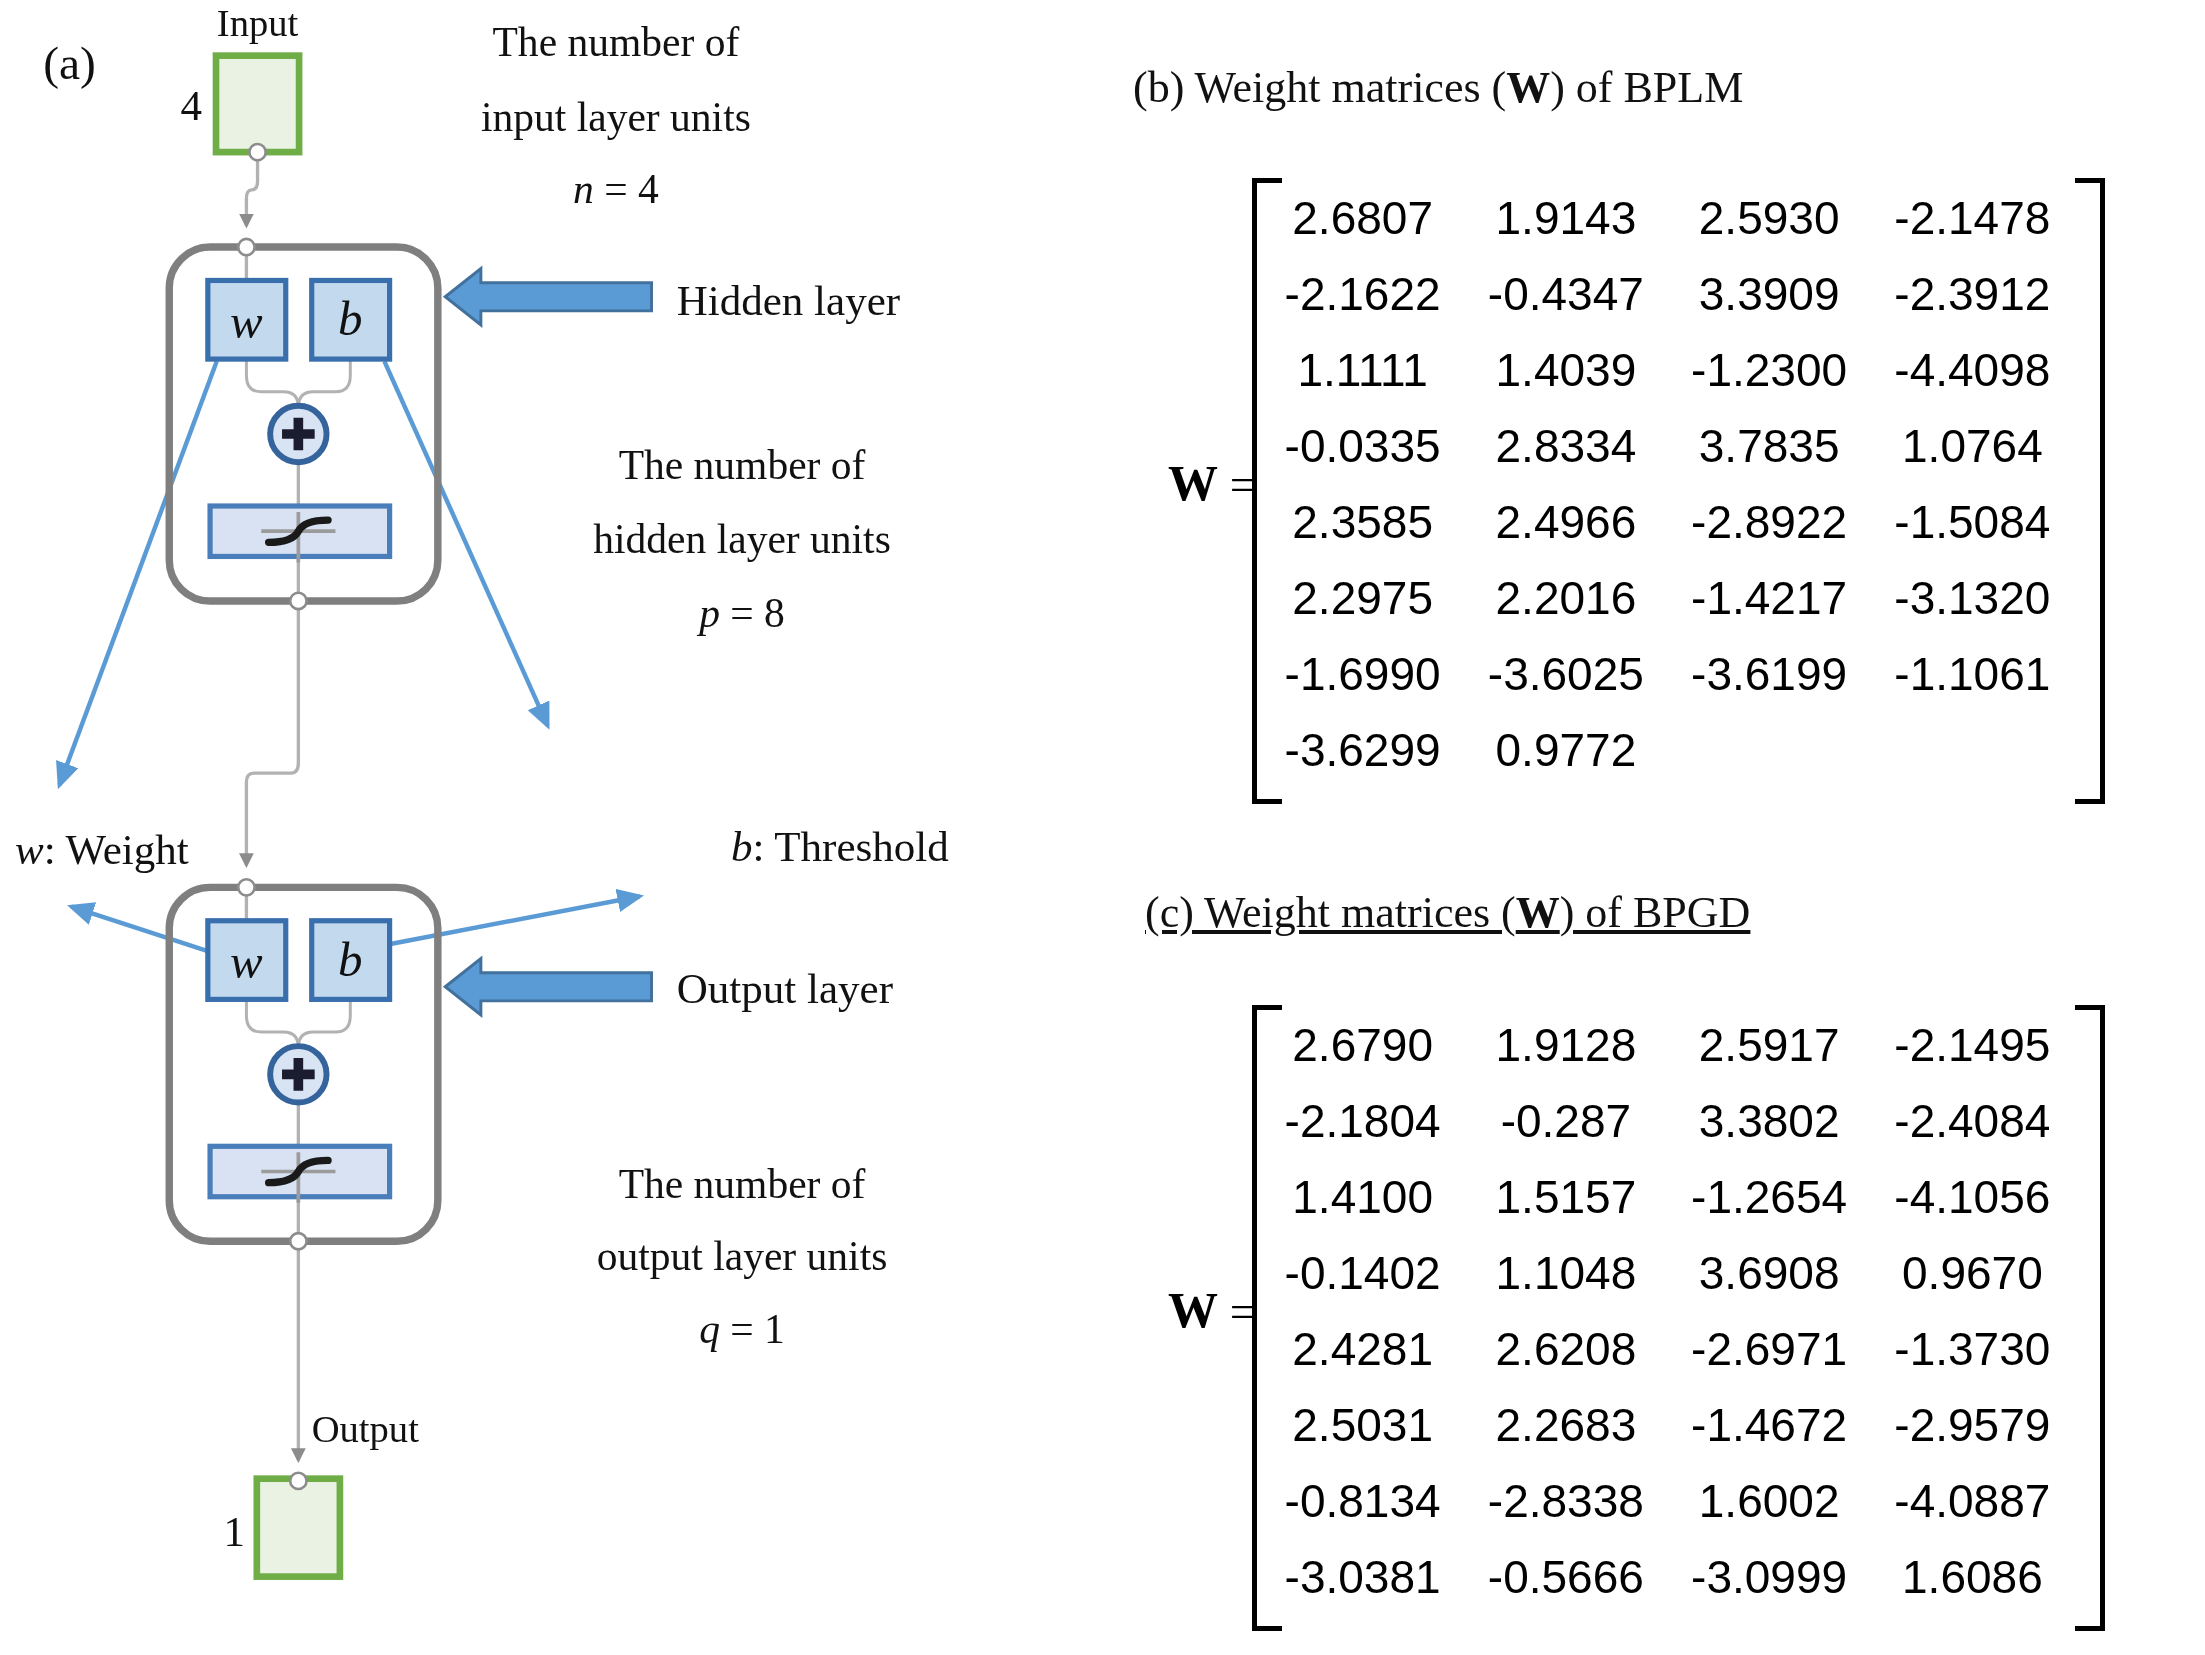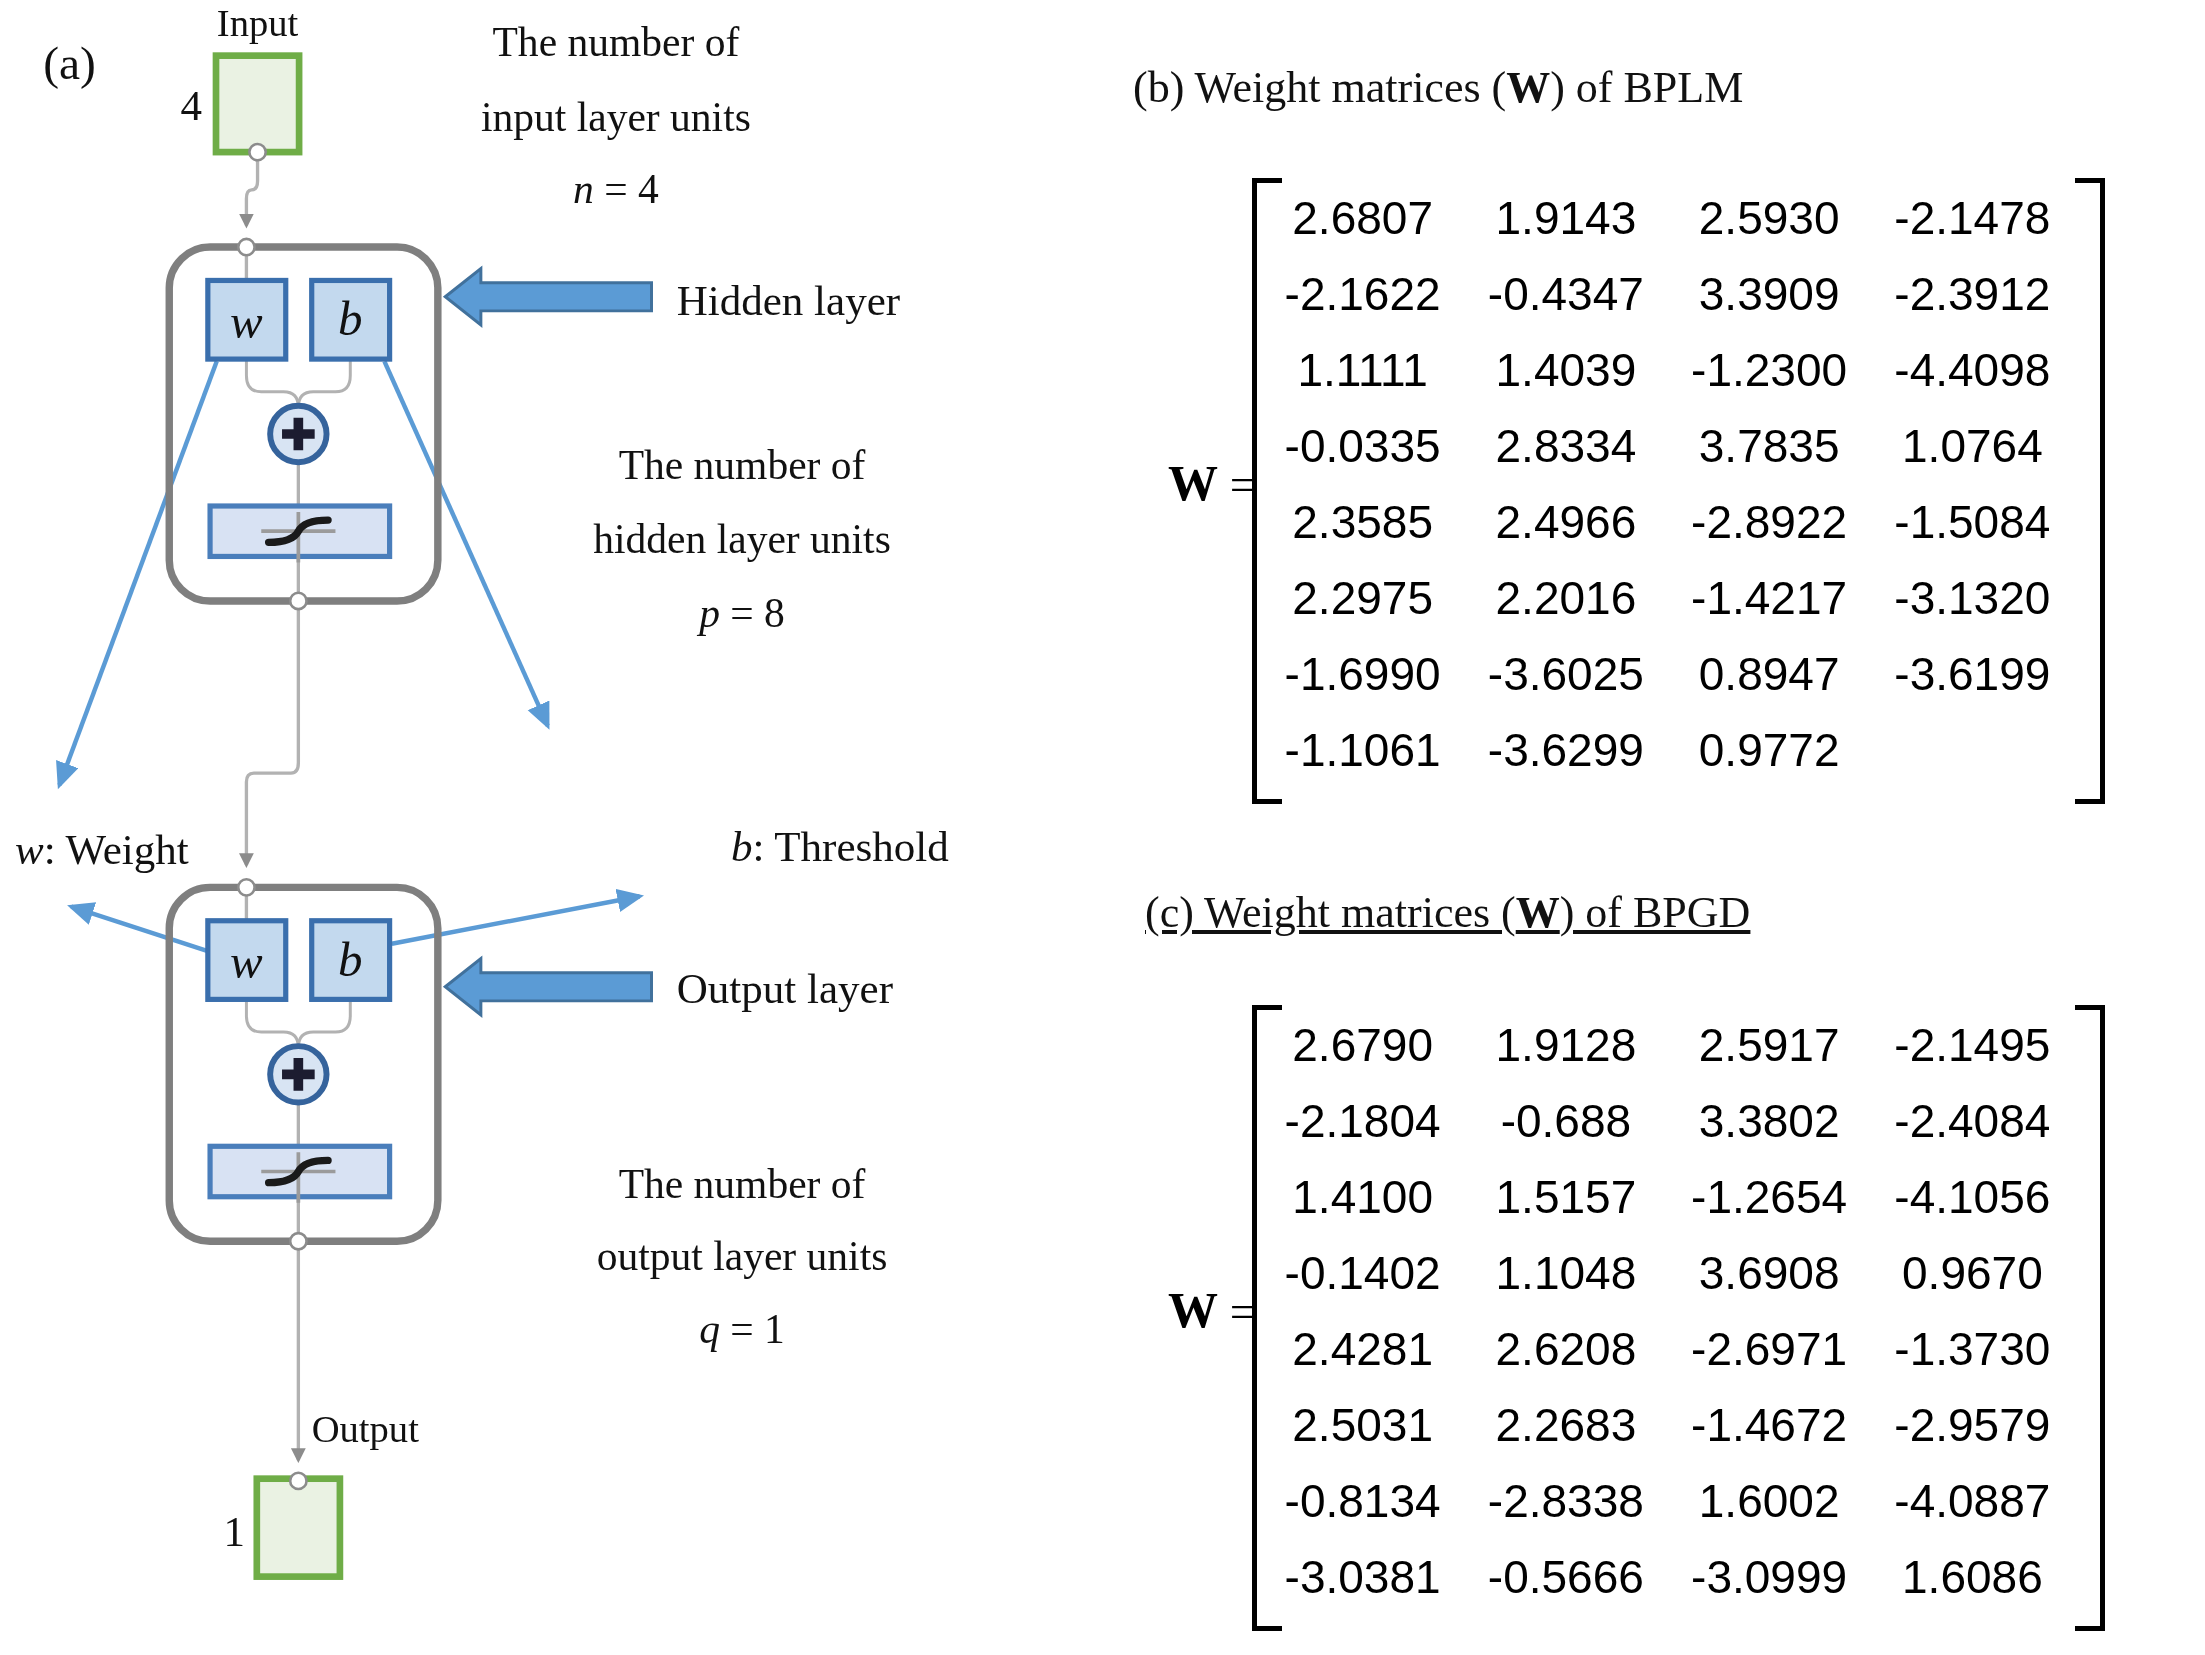--- a/index.html
+++ b/index.html
@@ -148,41 +148,40 @@
     <div class="mc">2.3585</div>
     <div class="mc">2.4966</div>
     <div class="mc">-2.8922</div>
     <div class="mc">-1.5084</div>
     <div class="mc">2.2975</div>
     <div class="mc">2.2016</div>
     <div class="mc">-1.4217</div>
     <div class="mc">-3.1320</div>
     <div class="mc">-1.6990</div>
     <div class="mc">-3.6025</div>
-    <div class="mc">0.8947</div>
     <div class="mc">-3.6199</div>
     <div class="mc">-1.1061</div>
     <div class="mc">-3.6299</div>
     <div class="mc">0.9772</div>
   </div>
 
   <div class="hdr" style="left:1145px;top:887px;text-decoration:underline;"><span>(c) Weight matrices (</span><span class="bold">W</span><span>) of BPGD</span></div>
 
   <div class="weq" style="left:1168px;top:1281px;"><span class="bold">W</span><span> =</span></div>
 
   <div class="brL" style="left:1252px;top:1005px;height:616px;"></div>
   <div class="brR" style="left:2075px;top:1005px;height:616px;"></div>
 
   <div class="mgrid" style="left:1261px;top:1007px;width:813px;text-align:right;">
     <div class="mc">2.6790</div>
     <div class="mc">1.9128</div>
     <div class="mc">2.5917</div>
     <div class="mc">-2.1495</div>
     <div class="mc">-2.1804</div>
-    <div class="mc">-0.688</div>
+    <div class="mc">-0.287</div>
     <div class="mc">3.3802</div>
     <div class="mc">-2.4084</div>
     <div class="mc">1.4100</div>
     <div class="mc">1.5157</div>
     <div class="mc">-1.2654</div>
     <div class="mc">-4.1056</div>
     <div class="mc">-0.1402</div>
     <div class="mc">1.1048</div>
     <div class="mc">3.6908</div>
     <div class="mc">0.9670</div>

